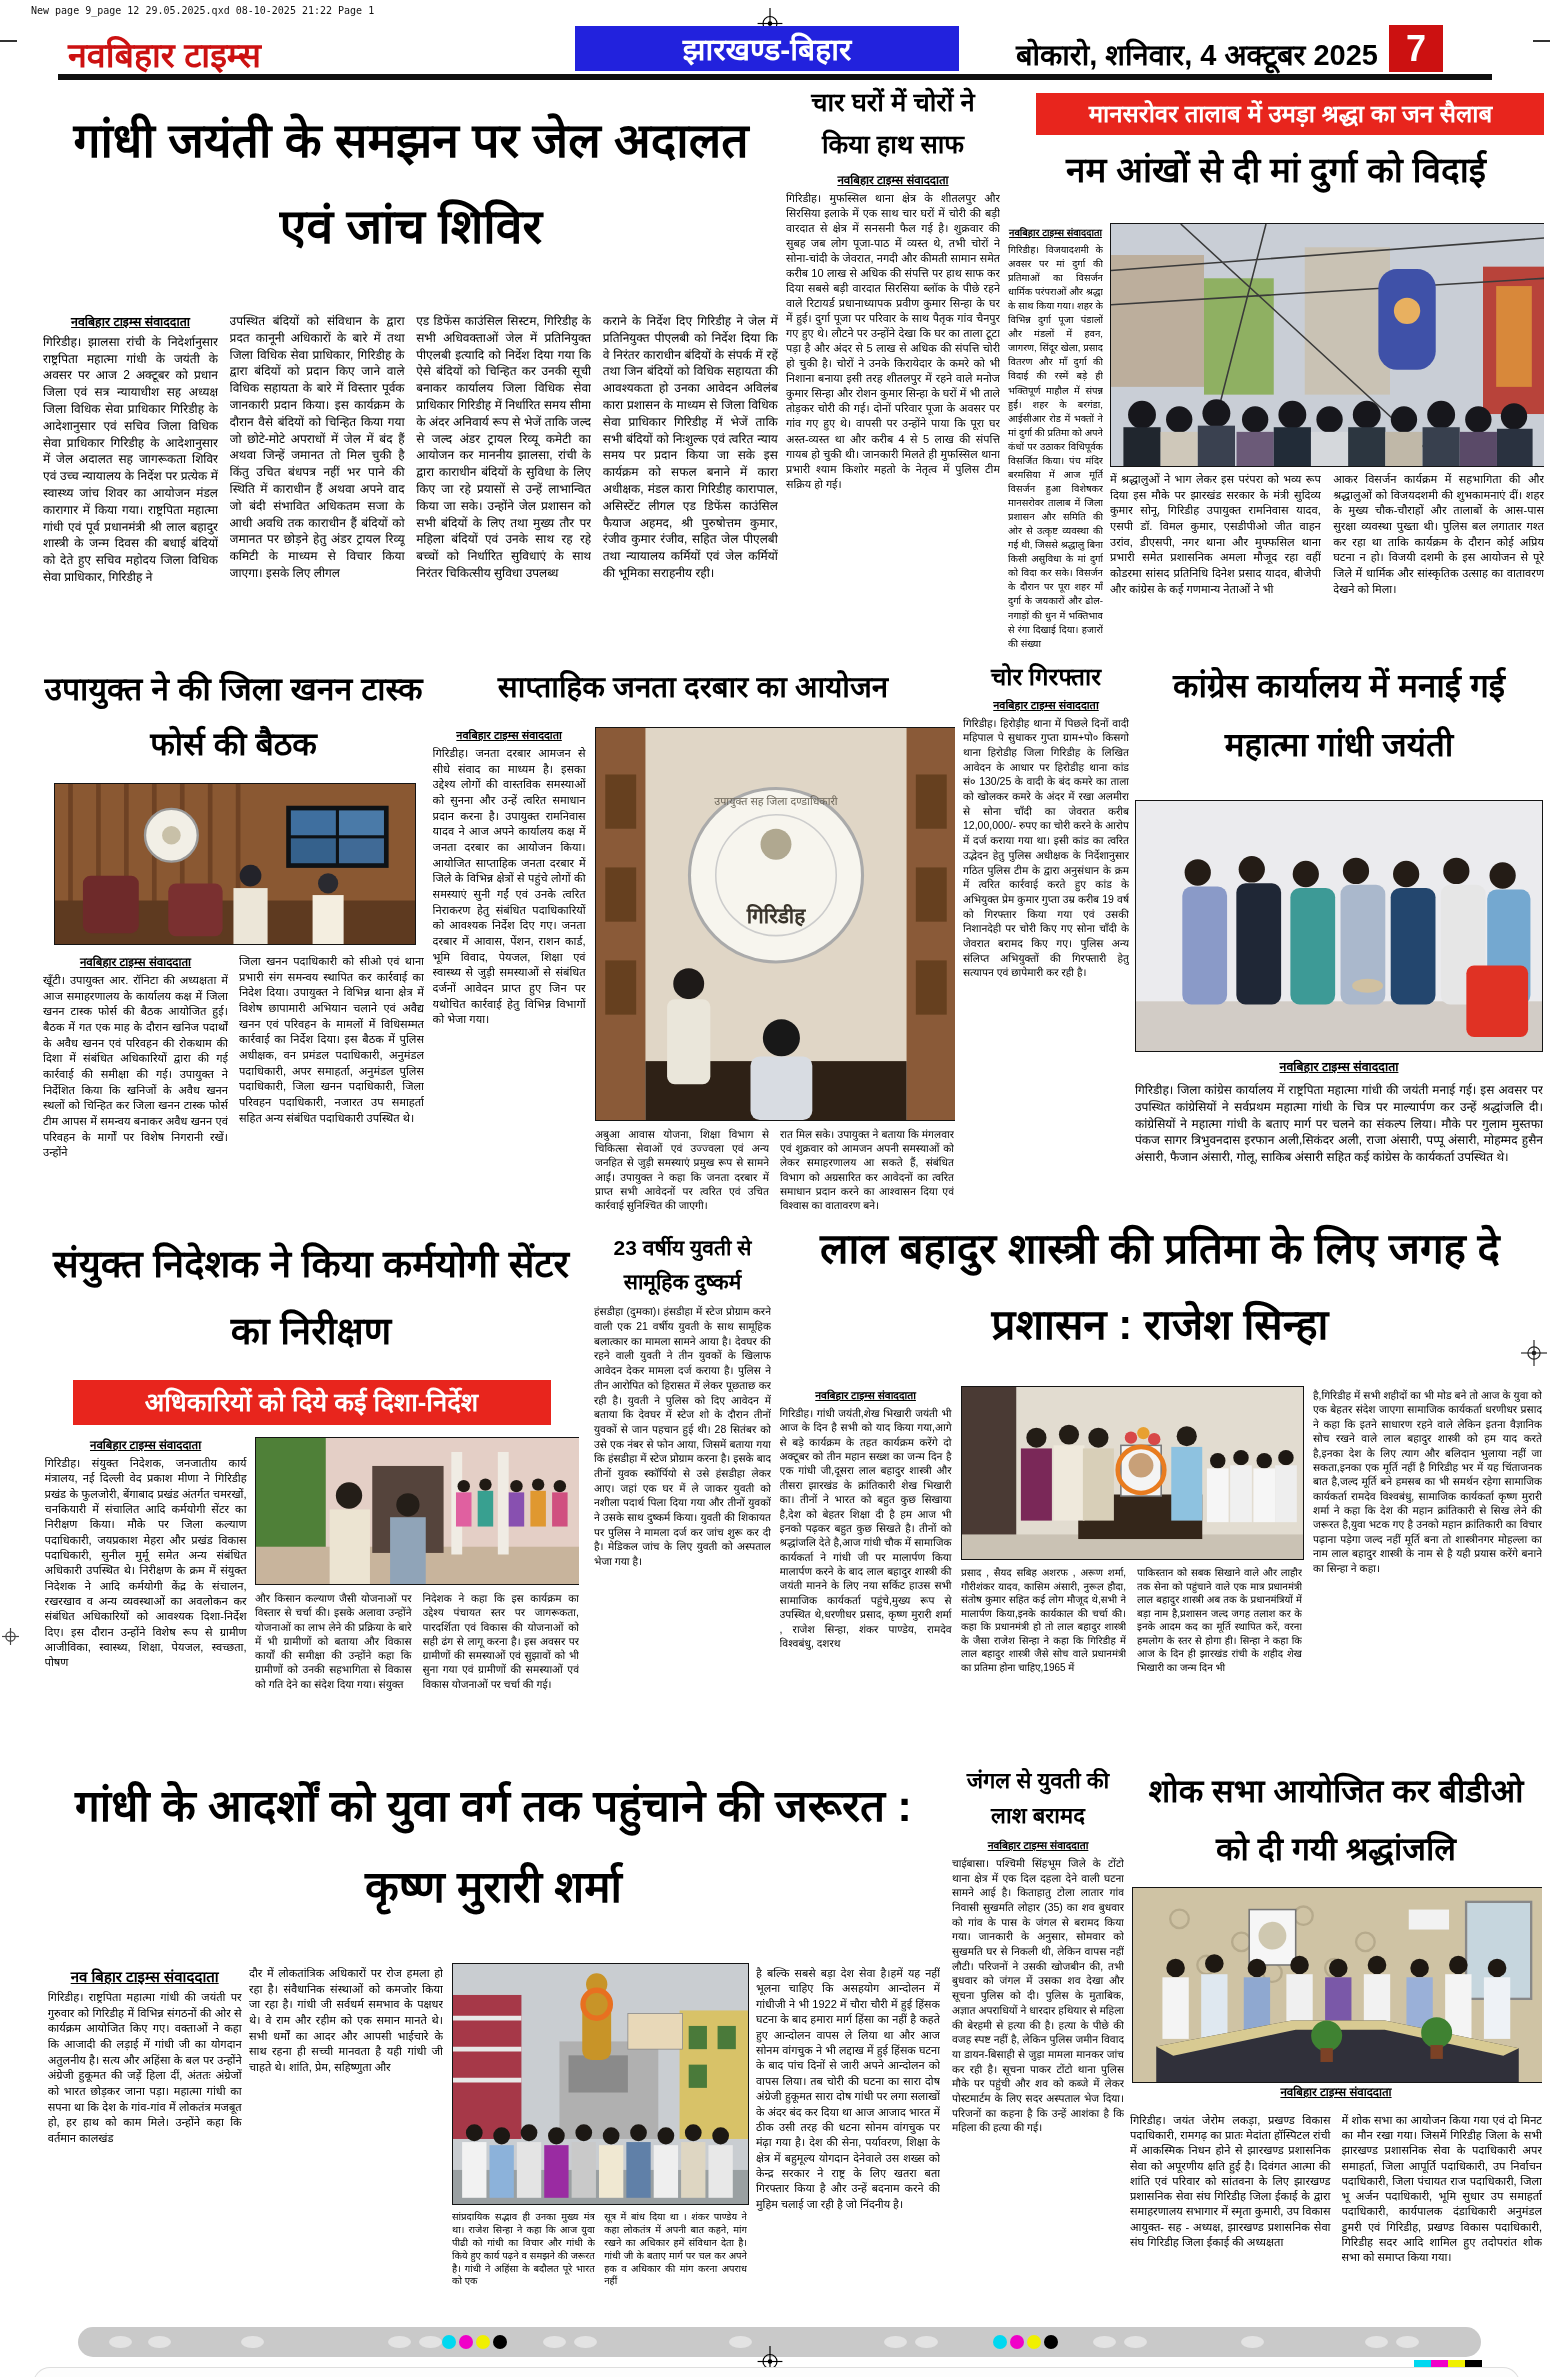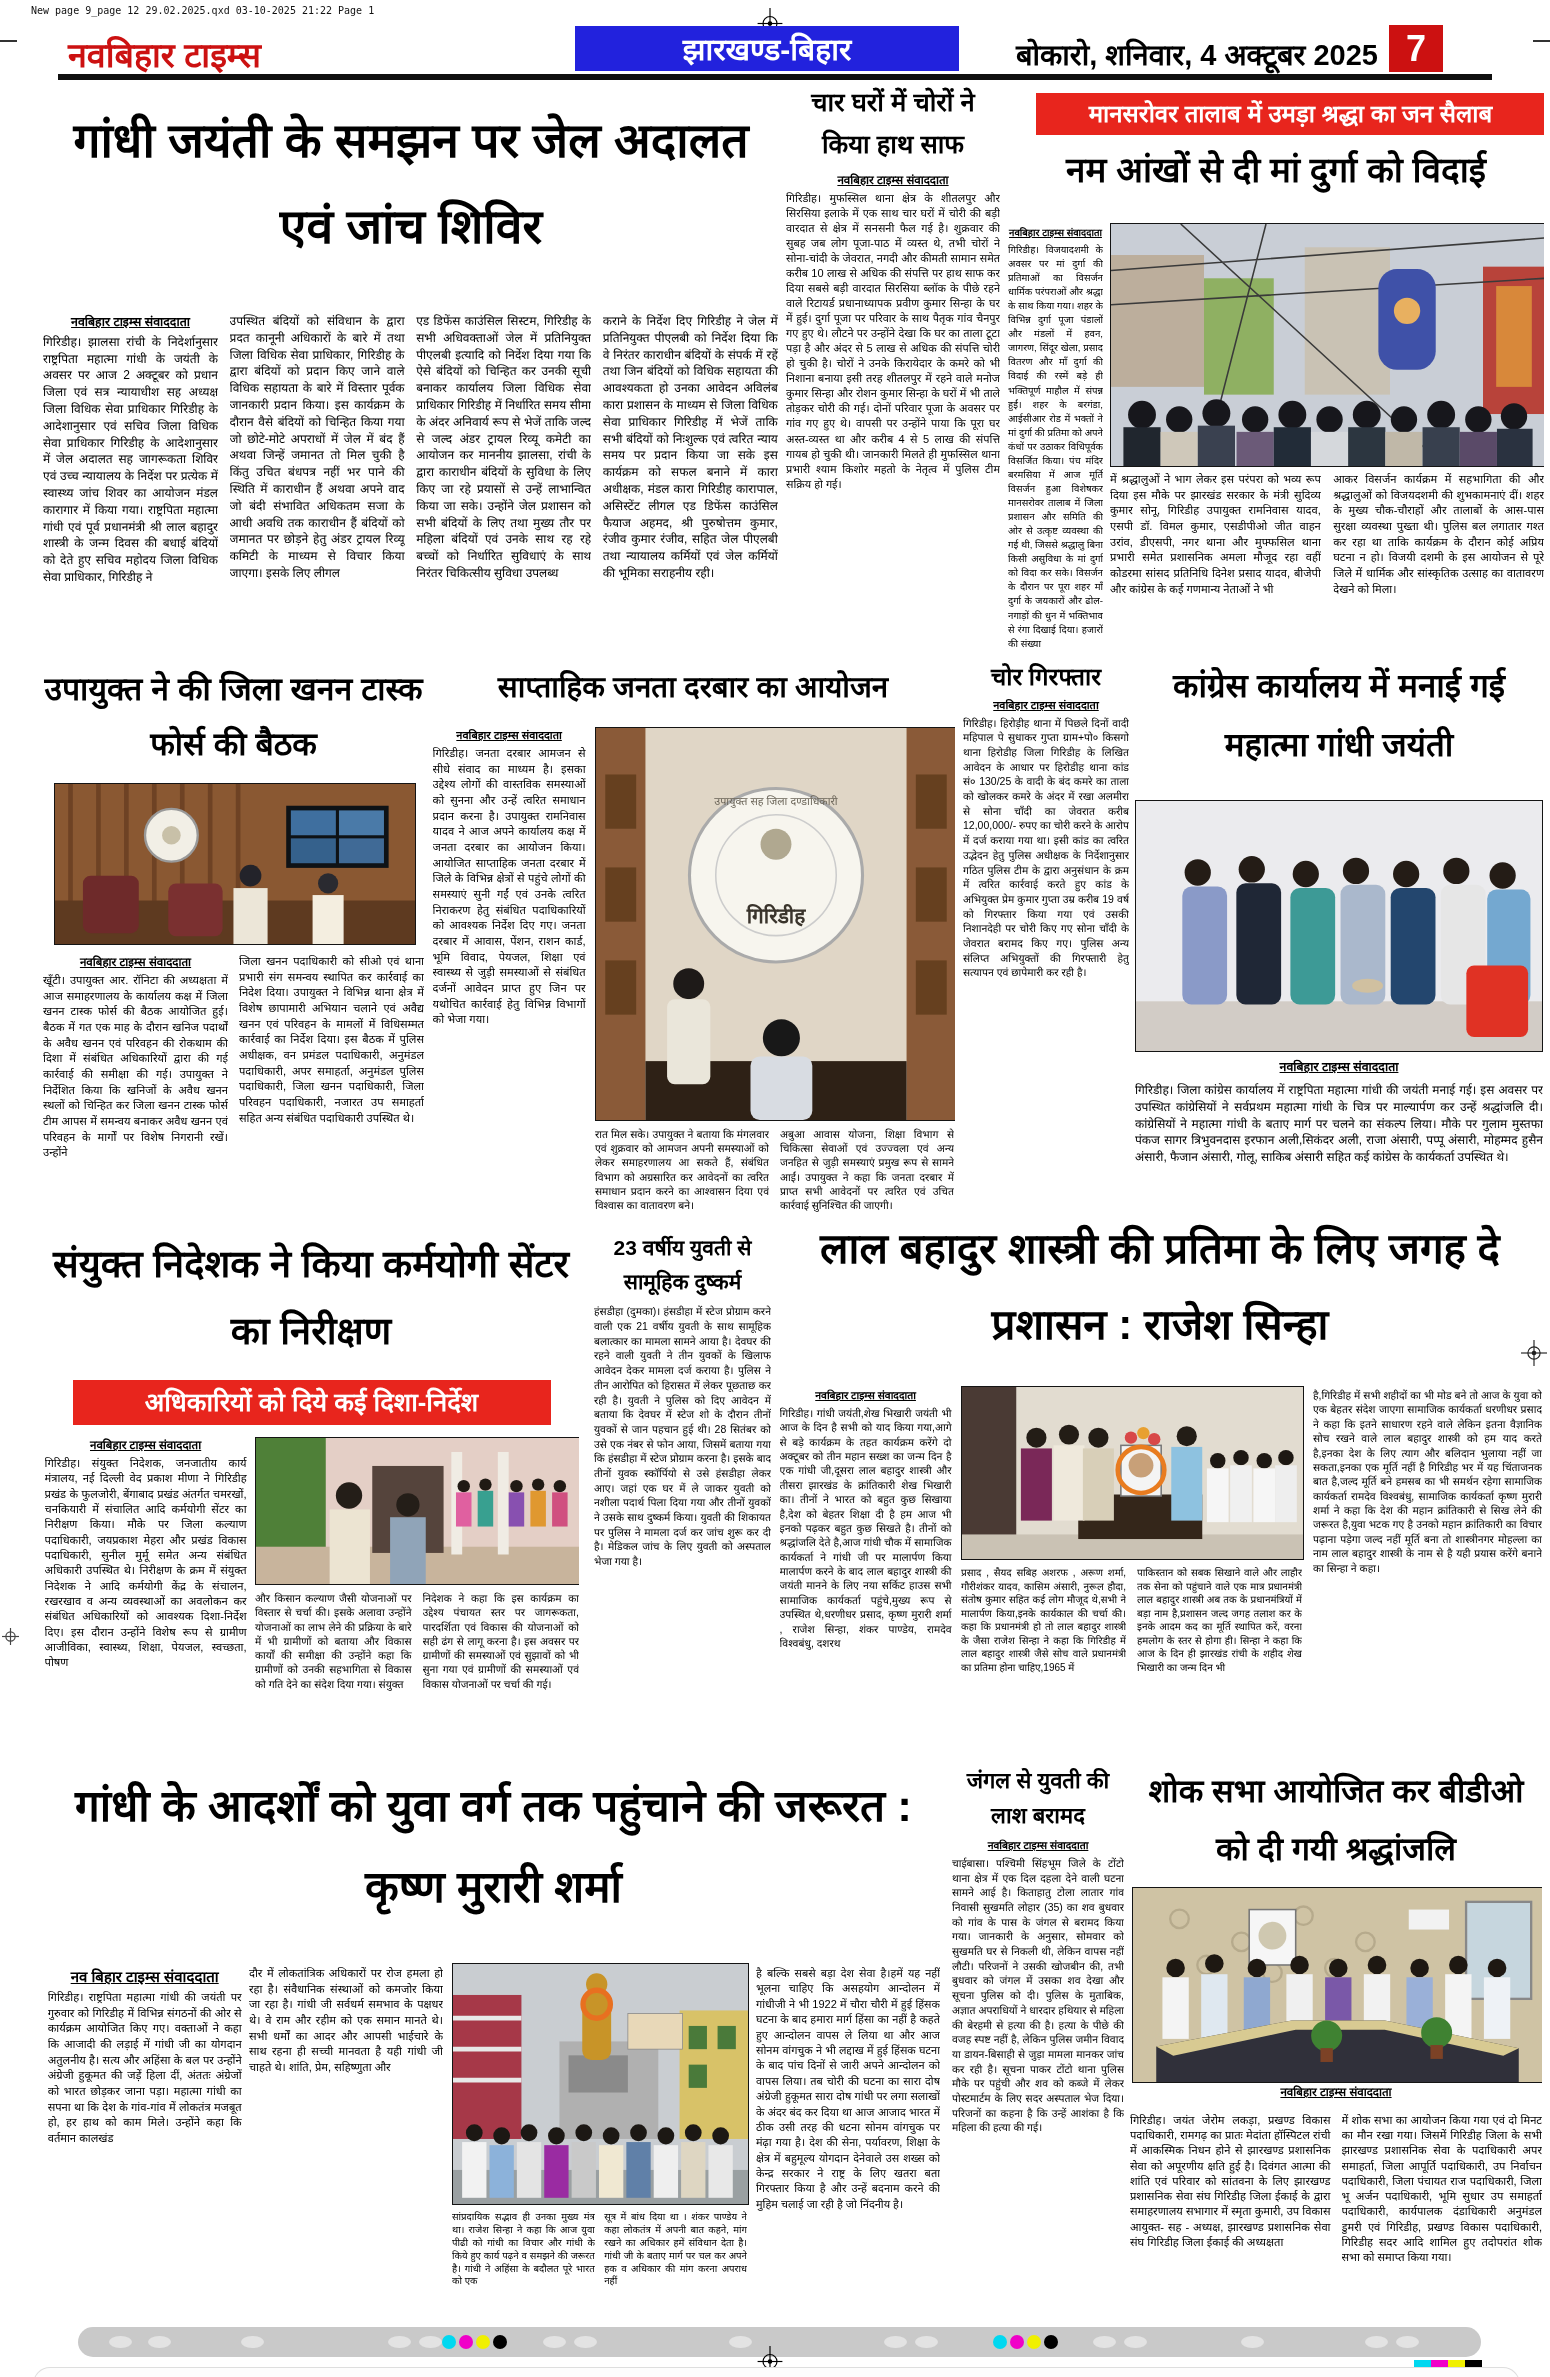--- a/index.html
+++ b/index.html
@@ -23,21 +23,21 @@
   .cdot{position:absolute;width:14px;height:14px;border-radius:50%;top:7.8px;}
   .cmyk{position:absolute;display:flex;}
   .cmyk div{width:17px;height:33px;color:#fff;font-weight:bold;font-size:13px;display:flex;align-items:center;justify-content:center;}
   .pageEdge{position:absolute;border:1.6px solid #dedede;border-bottom:none;border-radius:17px 17px 0 0;background:#fdfdfd;}
 </style>
 </head>
 <body>
 
 <div class="page">
 
-  <div class="abs" style="left:31px;top:4.7px;font-size:10px;font-family:'DejaVu Sans Mono',monospace;color:#111;">New page 9_page 12  29.02.2025.qxd  03-10-2025  21:22  Page 1</div>
+  <div class="abs" style="left:31px;top:4.7px;font-size:10px;font-family:'DejaVu Sans Mono',monospace;color:#111;">New page 9_page 12  29.05.2025.qxd  08-10-2025  21:22  Page 1</div>
   <div class="reg" style="left:756px;top:7.8px;">
     <svg width="28" height="31" viewBox="0 0 36 40">
         <circle cx="18" cy="20" r="9" fill="none" stroke="#000" stroke-width="1.5"></circle>
         <circle cx="18" cy="20" r="3" fill="#000"></circle>
         <line x1="18" y1="0" x2="18" y2="40" stroke="#000" stroke-width="1.5"></line>
         <line x1="2" y1="20" x2="34" y2="20" stroke="#000" stroke-width="1.5"></line>
       </svg>
   </div>
   <div class="tick" style="left:0;top:40px;width:17px;height:1.6px;"></div>
   <div class="tick" style="left:1533px;top:40px;width:17px;height:1.6px;"></div>
@@ -179,22 +179,22 @@
         <text x="233" y="100" font-size="14" fill="#6a6458" text-anchor="middle">उपायुक्त सह जिला दण्डाधिकारी</text>
         <text x="233" y="252" font-size="27" font-weight="bold" fill="#3a342c" text-anchor="middle">गिरिडीह</text>
         <rect x="64" y="430" width="338" height="76" fill="#2e2116"></rect>
         <circle cx="120" cy="330" r="20" fill="#1e1a18"></circle>
           <rect x="92" y="350" width="56" height="110" rx="10" fill="#eae6da"></rect>
         <circle cx="240" cy="400" r="24" fill="#181818"></circle>
           <rect x="200" y="424" width="80" height="82" rx="12" fill="#d8dce2"></rect>
       </svg>
     </div>
     <div class="row" style="left:164px;top:471px;width:360px;height:102px;gap:11px;">
+      <div class="bt colbox" style="width:174px;height:102px;font-size:10.5px;line-height:1.35;">अबुआ आवास योजना, शिक्षा विभाग से चिकित्सा सेवाओं एवं उज्ज्वला एवं अन्य जनहित से जुड़ी समस्याएं प्रमुख रूप से सामने आईं। उपायुक्त ने कहा कि जनता दरबार में प्राप्त सभी आवेदनों पर त्वरित एवं उचित कार्रवाई सुनिश्चित की जाएगी।</div>
       <div class="bt colbox" style="width:174px;height:102px;font-size:10.5px;line-height:1.35;">रात मिल सके। उपायुक्त ने बताया कि मंगलवार एवं शुक्रवार को आमजन अपनी समस्याओं को लेकर समाहरणालय आ सकते हैं, संबंधित विभाग को अग्रसारित कर आवेदनों का त्वरित समाधान प्रदान करने का आश्वासन दिया एवं विश्वास का वातावरण बने।</div>
-      <div class="bt colbox" style="width:174px;height:102px;font-size:10.5px;line-height:1.35;">अबुआ आवास योजना, शिक्षा विभाग से चिकित्सा सेवाओं एवं उज्ज्वला एवं अन्य जनहित से जुड़ी समस्याएं प्रमुख रूप से सामने आईं। उपायुक्त ने कहा कि जनता दरबार में प्राप्त सभी आवेदनों पर त्वरित एवं उचित कार्रवाई सुनिश्चित की जाएगी।</div>
     </div>
   </section>
 
   <section class="article" style="left:963px;top:656px;width:166px;height:575px;">
     <h1 class="hl" style="font-size:24px;margin-top:3.1px;">चोर गिरफ्तार</h1>
     <div class="bl" style="font-size:11px;margin-top:4.7px;">नवबिहार टाइम्स संवाददाता</div>
     <div class="bt" style="font-size:10.5px;height:496px;">गिरिडीह। हिरोड़ीह थाना में पिछले दिनों वादी महिपाल पे सुधाकर गुप्ता ग्राम+पो० किसगो थाना हिरोडीह जिला गिरिडीह के लिखित आवेदन के आधार पर हिरोडीह थाना कांड सं० 130/25 के वादी के बंद कमरे का ताला को खोलकर कमरे के अंदर में रखा अलमीरा से सोना चाँदी का जेवरात करीब 12,00,000/- रुपए का चोरी करने के आरोप में दर्ज कराया गया था। इसी कांड का त्वरित उद्भेदन हेतु पुलिस अधीक्षक के निर्देशानुसार गठित पुलिस टीम के द्वारा अनुसंधान के क्रम में त्वरित कार्रवाई करते हुए कांड के अभियुक्त प्रेम कुमार गुप्ता उम्र करीब 19 वर्ष को गिरफ्तार किया गया एवं उसकी निशानदेही पर चोरी किए गए सोना चाँदी के जेवरात बरामद किए गए। पुलिस अन्य संलिप्त अभियुक्तों की गिरफ्तारी हेतु सत्यापन एवं छापेमारी कर रही है।</div>
   </section>
 
   <section class="article" style="left:1135px;top:656px;width:408px;height:575px;">

